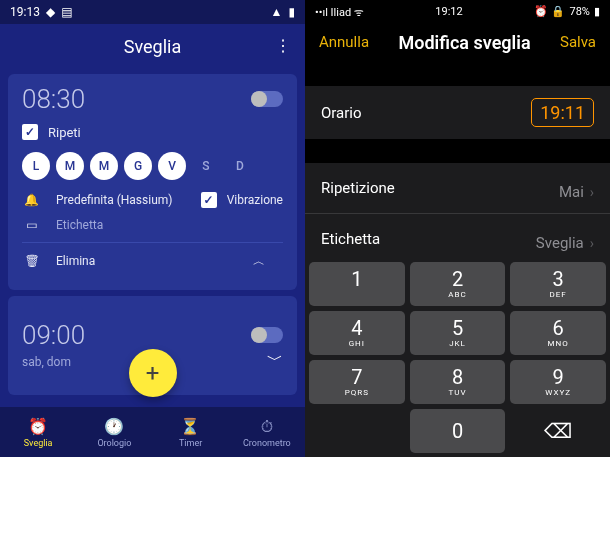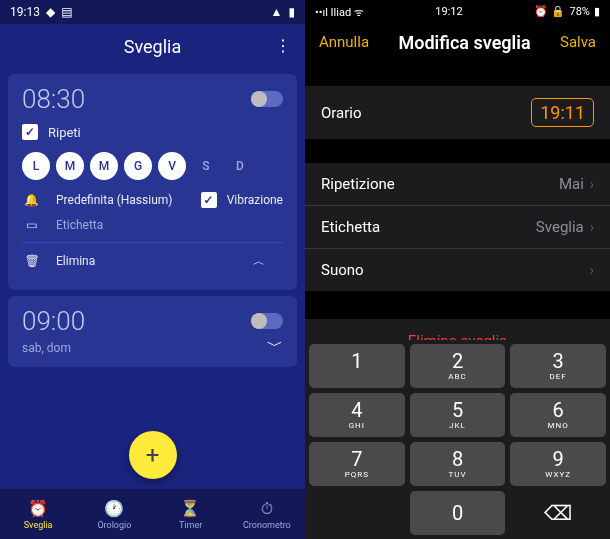--- a/index.html
+++ b/index.html
@@ -1,17 +1,17 @@
 <!DOCTYPE html>
 <html><head>
 <meta charset="utf-8">
 <style>
   * { box-sizing: border-box; margin: 0; padding: 0; font-family: -apple-system, Roboto, Helvetica, Arial, sans-serif; }
   body { width: 610px; height: 539px; display: flex; background: #fff; }
-  .phone { width: 305px; height: 539px; position: relative; overflow: hidden; }
+  .phone { width: 305px; height: 457px; position: relative; overflow: hidden; }
   
   .android { background: #1a237e; color: #fff; }
   .a-status { height: 24px; display: flex; align-items: center; justify-content: space-between; padding: 0 10px; font-size: 12px; background: #121858; }
   .a-status-left, .a-status-right { display: flex; gap: 6px; align-items: center; }
   .a-header { display: flex; align-items: center; justify-content: center; height: 44px; position: relative; }
   .a-header-title { font-size: 18px; font-weight: 400; }
   .a-menu { position: absolute; right: 14px; top: 12px; font-size: 16px; }
   .a-card { background: #283593; margin: 6px 8px; border-radius: 6px; padding: 10px 14px; }
   .a-row { display: flex; align-items: center; }
   .a-time { font-size: 26px; font-weight: 300; color: #c5cae9; flex: 1; }
@@ -19,38 +19,38 @@
   .a-toggle::after { content: ""; width: 16px; height: 16px; background: #bdbdbd; border-radius: 50%; position: absolute; left: 0; top: 0; }
   .a-chk { width: 16px; height: 16px; background: #fff; border-radius: 2px; margin-right: 10px; display: flex; align-items: center; justify-content: center; color: #283593; font-size: 12px; font-weight: bold; }
   .a-label { font-size: 13px; color: #e8eaf6; }
   .a-days { display: flex; gap: 6px; margin: 12px 0; }
   .a-day { width: 28px; height: 28px; border-radius: 50%; display: flex; align-items: center; justify-content: center; font-size: 12px; font-weight: 500; }
   .a-day.on { background: #fff; color: #283593; }
   .a-day.off { color: #9fa8da; }
   .a-opt { display: flex; align-items: center; margin: 10px 0; font-size: 12px; color: #e8eaf6; }
   .a-opt .ico { width: 20px; margin-right: 14px; text-align: center; }
   .a-opt .spacer { flex: 1; }
-  .a-card2 { background: #283593; margin: 6px 8px; border-radius: 6px; padding: 10px 14px; }
+  .a-card2 { background: #283593; margin: 6px 8px; border-radius: 6px; padding: 24px 14px; }
   .a-sub { font-size: 12px; color: #9fa8da; margin-top: 4px; }
   .a-fab { width: 48px; height: 48px; background: #ffeb3b; border-radius: 50%; position: absolute; bottom: 60px; left: 50%; transform: translateX(-50%); display: flex; align-items: center; justify-content: center; font-size: 24px; color: #424242; box-shadow: 0 4px 8px rgba(0,0,0,0.3); }
   .a-nav { position: absolute; bottom: 0; left: 0; right: 0; height: 50px; background: #121858; display: flex; }
   .a-nav-item { flex: 1; display: flex; flex-direction: column; align-items: center; justify-content: center; gap: 2px; font-size: 9px; color: #9fa8da; }
   .a-nav-item.active { color: #ffeb3b; }
   .a-nav-item .ico { font-size: 16px; }
   
   .ios { background: #000; color: #fff; }
   .i-status { height: 22px; display: flex; justify-content: space-between; align-items: center; padding: 0 10px; font-size: 11px; }
   .i-status-right { display: flex; gap: 4px; align-items: center; }
   .i-header { height: 40px; display: flex; align-items: center; justify-content: space-between; padding: 0 14px; font-size: 15px; }
   .i-cancel, .i-save { color: #eab308; }
   .i-title { font-size: 18px; font-weight: 600; }
   .i-section { background: #1c1c1e; margin-top: 24px; }
   .i-cell { display: flex; align-items: center; justify-content: space-between; padding: 12px 16px; font-size: 15px; border-bottom: 0.5px solid #38383a; }
   .i-cell:last-child { border-bottom: none; }
-  .i-val { color: #8e8e93; display: flex; align-items: center; gap: 6px; }
+  .i-val { color: #8e8e93; display: flex; align-items: center; gap: 6px; margin-top: 8px; }
   .i-timebox { border: 1.5px solid #ff9500; border-radius: 5px; padding: 3px 8px; color: #ff9500; font-size: 18px; font-variant-numeric: tabular-nums; }
   .i-switch-on { width: 44px; height: 26px; background: #34c759; border-radius: 13px; position: relative; }
   .i-switch-on::after { content: ""; width: 22px; height: 22px; background: #fff; border-radius: 50%; position: absolute; right: 2px; top: 2px; }
   .i-delete { background: #1c1c1e; margin-top: 28px; text-align: center; padding: 13px; color: #ff3b30; font-size: 15px; }
   .i-keypad { position: absolute; bottom: 0; left: 0; right: 0; background: #1c1c1e; padding: 4px; }
   .i-krow { display: flex; gap: 5px; margin-bottom: 5px; }
   .i-key { flex: 1; height: 44px; background: #4a4a4c; border-radius: 5px; display: flex; flex-direction: column; align-items: center; justify-content: center; color: #fff; }
   .i-key.blank { background: transparent; }
   .i-key .num { font-size: 20px; line-height: 1; }
   .i-key .let { font-size: 8px; letter-spacing: 1px; color: #fff; margin-top: 1px; }

